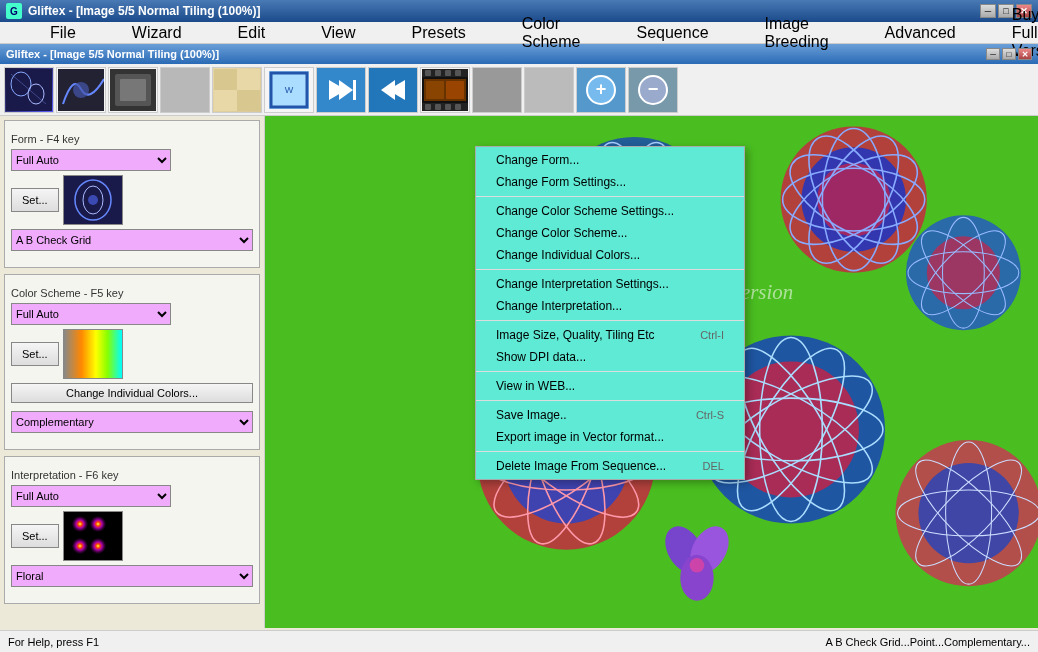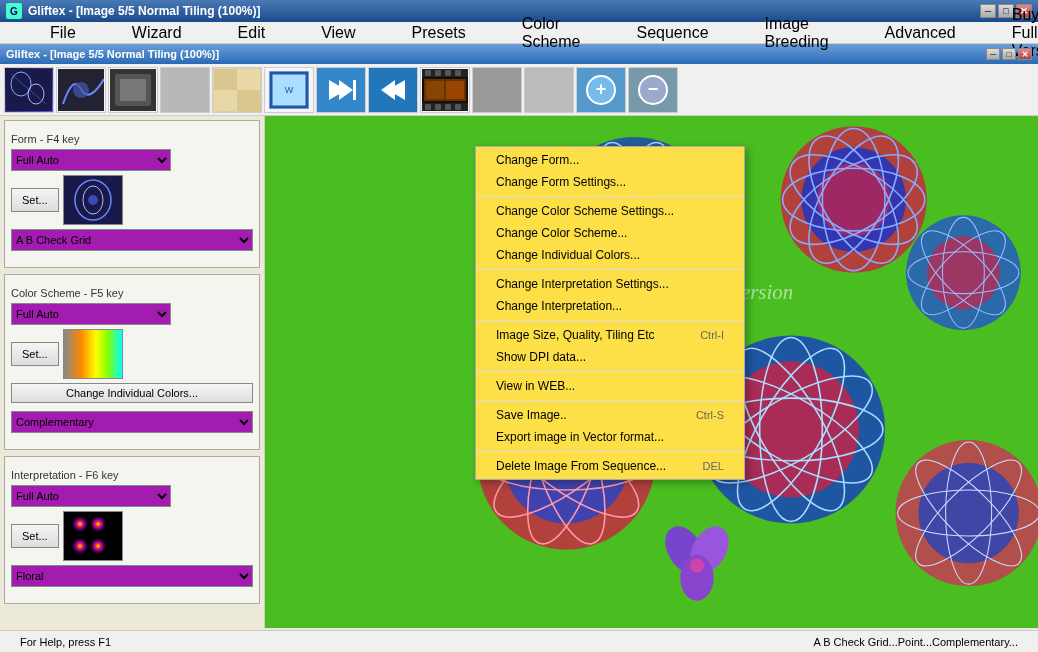--- a/index.html
+++ b/index.html
@@ -132,21 +132,21 @@
       display: flex;
       align-items: center;
       margin-bottom: 4px;
       gap: 4px;
     }
 
     select {
       font-size: 11px;
       height: 22px;
       border: 1px solid #888;
-      background: #a21caf;
+      background: #f0abfc;
     }
     select.full { width: 100%; }
     select.wide { width: 160px; }
 
     .set-btn {
       padding: 2px 10px;
       font-size: 11px;
       border: 1px solid #888;
       background: linear-gradient(to bottom, #f5f5f5, #ddd);
       cursor: pointer;
@@ -178,21 +178,21 @@
       background: #4CAF50;
       position: relative;
       overflow: hidden;
     }
 
     
     #context-menu {
       position: absolute;
       left: 210px;
       top: 30px;
-      background: #fde047;
+      background: #5eead4;
       border: 1px solid #aaa;
       box-shadow: 3px 3px 8px rgba(0,0,0,0.3);
       min-width: 270px;
       z-index: 100;
       padding: 2px 0;
     }
     .ctx-item {
       padding: 4px 20px;
       font-size: 12px;
       cursor: pointer;
@@ -208,21 +208,21 @@
       margin: 3px 0;
     }
 
     
     #status-bar {
       height: 22px;
       background: #f0f0f0;
       border-top: 1px solid #ccc;
       display: flex;
       align-items: center;
-      padding: 0 20px;
+      padding: 0 8px;
       font-size: 11px;
       justify-content: space-between;
       position: absolute;
       bottom: 0; left: 0; right: 0;
     }
 
     
     .thumb-fractal1 {
       background: linear-gradient(135deg, #1a1a3e 0%, #3a3a8e 50%, #5a5afe 100%);
       position: relative; overflow: hidden;

